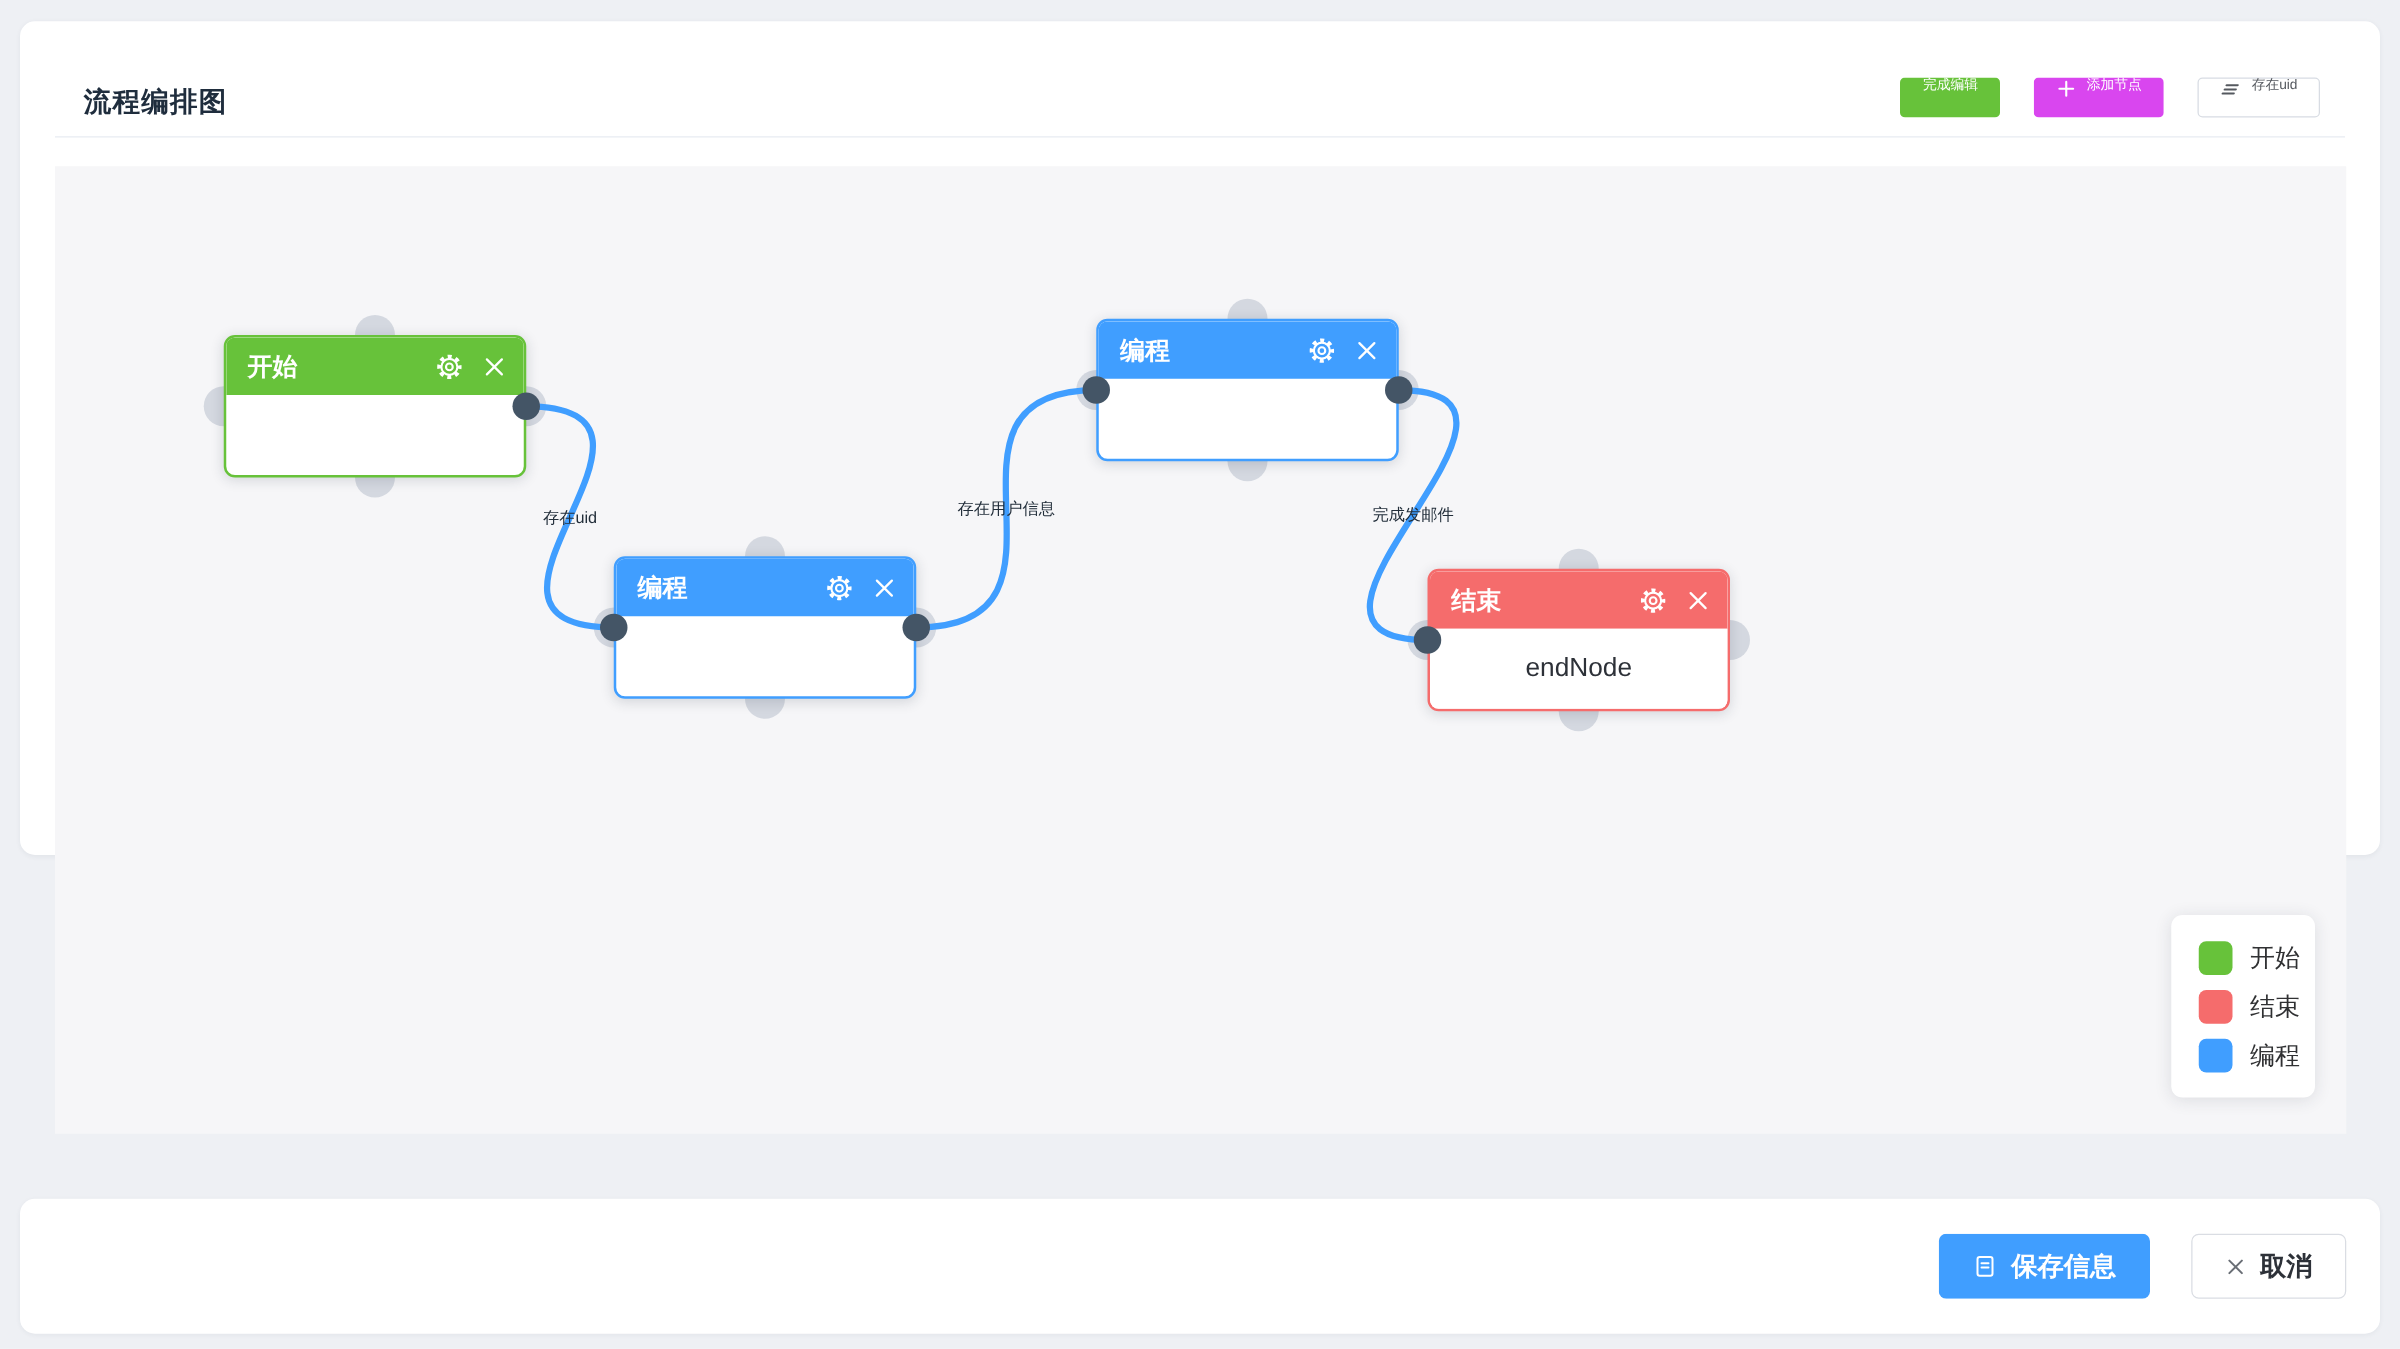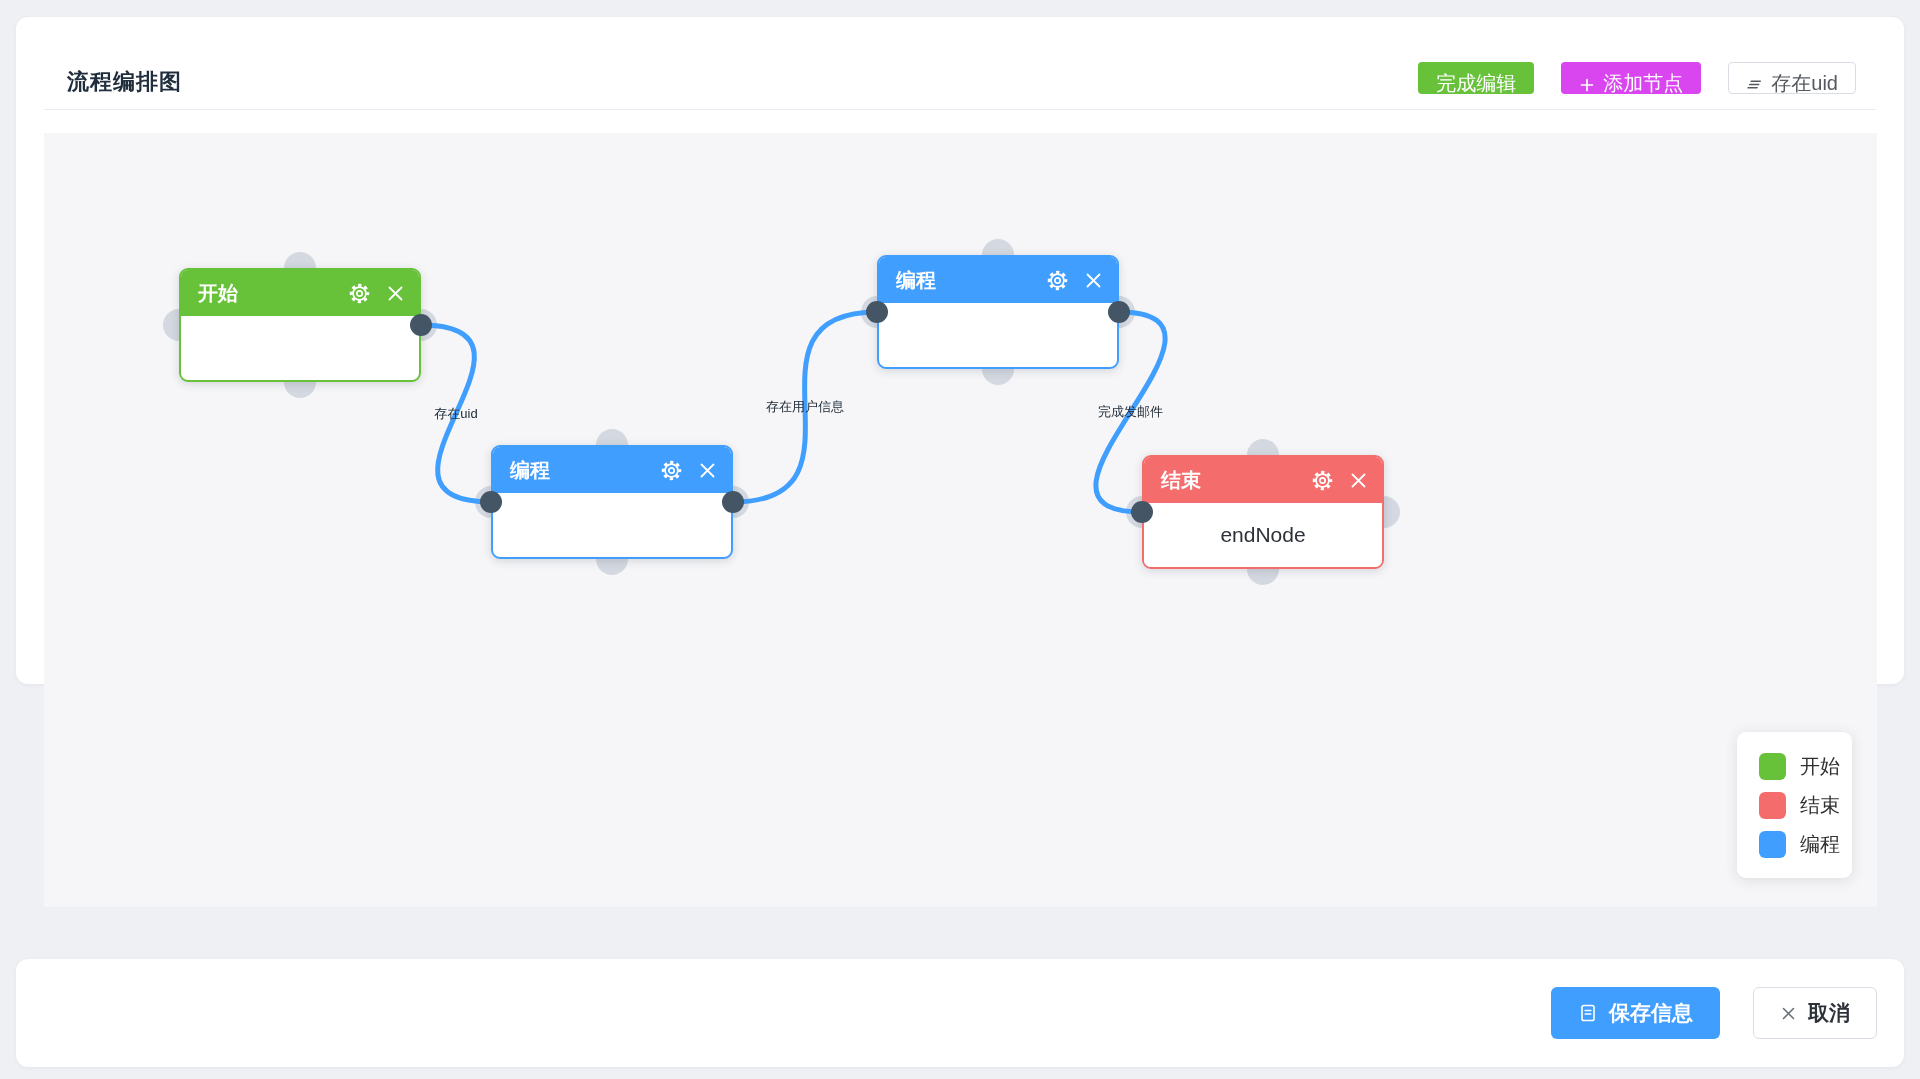--- a/index.html
+++ b/index.html
@@ -19,23 +19,23 @@
   }
   .card-title{
     position:absolute;left:51px;top:50px;
     font-size:22px;font-weight:700;color:#1f2d3d;letter-spacing:1px;
   }
   .toolbar{
     position:absolute;top:45px;right:48px;
     display:flex;align-items:center;gap:27px;
   }
   .btn{
-    display:inline-flex;align-items:flex-end;justify-content:center;gap:8px;
+    display:inline-flex;align-items:flex-start;justify-content:center;gap:8px;
     height:32px;padding:0 17px;border-radius:4px;
-    font-size:20px;line-height:1;cursor:pointer;white-space:nowrap;
+    font-size:11px;line-height:1;cursor:pointer;white-space:nowrap;
     border:1px solid transparent;box-sizing:border-box;
   }
   .btn-green{background:#67C23A;color:#fff;}
   .btn-blue{background:#d946ef;color:#fff;}
   .btn-plain{background:#fff;color:#55595f;border-color:#d8dce3;}
   .hdr-divider{
     position:absolute;left:28px;right:28px;top:92px;height:0;
     border-top:1px solid #e8ebf2;
   }
 

